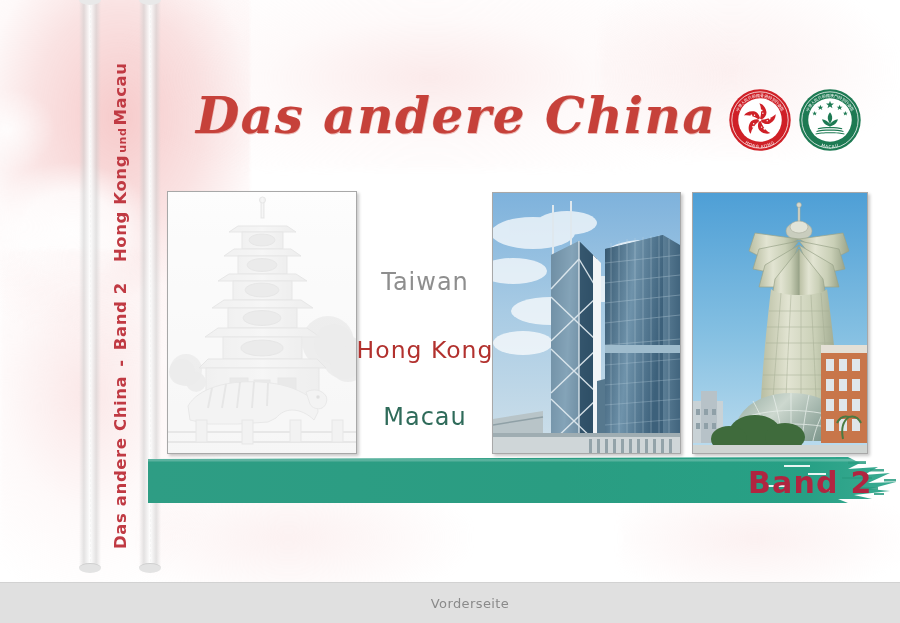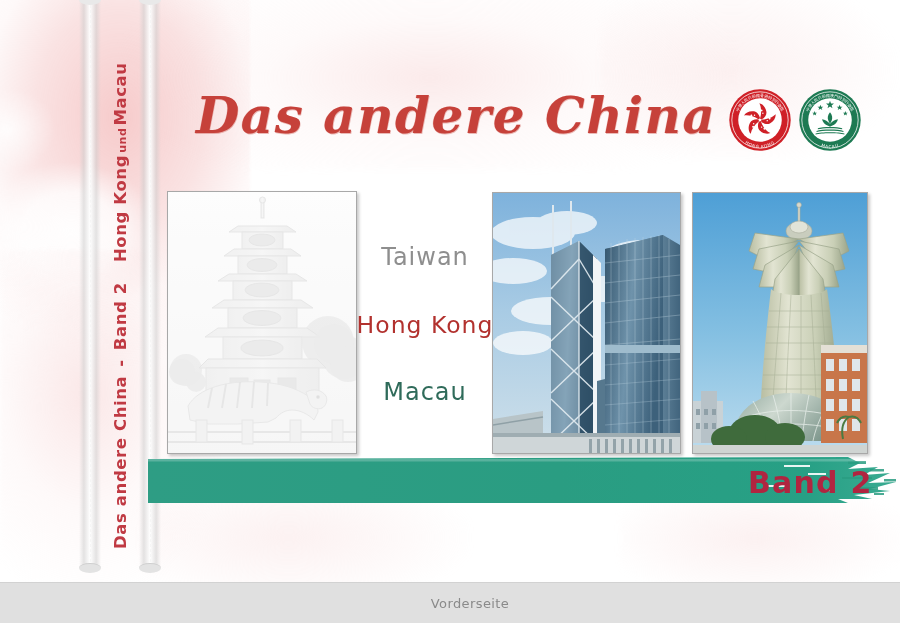--- a/index.html
+++ b/index.html
@@ -187,20 +187,21 @@
     position: absolute;
     left: 355px; top: 245px;
     width: 140px;
     text-align: center;
     font-family: "DejaVu Sans", sans-serif;
   }
   .word {
     font-size: 24px;
     letter-spacing: 1px;
     line-height: 1;
+    margin-top: 25px;
   }
   .word.taiwan { color: #8e8e8e; margin-bottom: 45px; }
   .word.hongkong { color: #b2312e; margin-bottom: 42px; font-size: 23.5px; }
   .word.macau { color: #2f6b5a; }
 
   
   .band-wrap {
     position: absolute;
     left: 148px; top: 455px;
     width: 752px; height: 52px;

